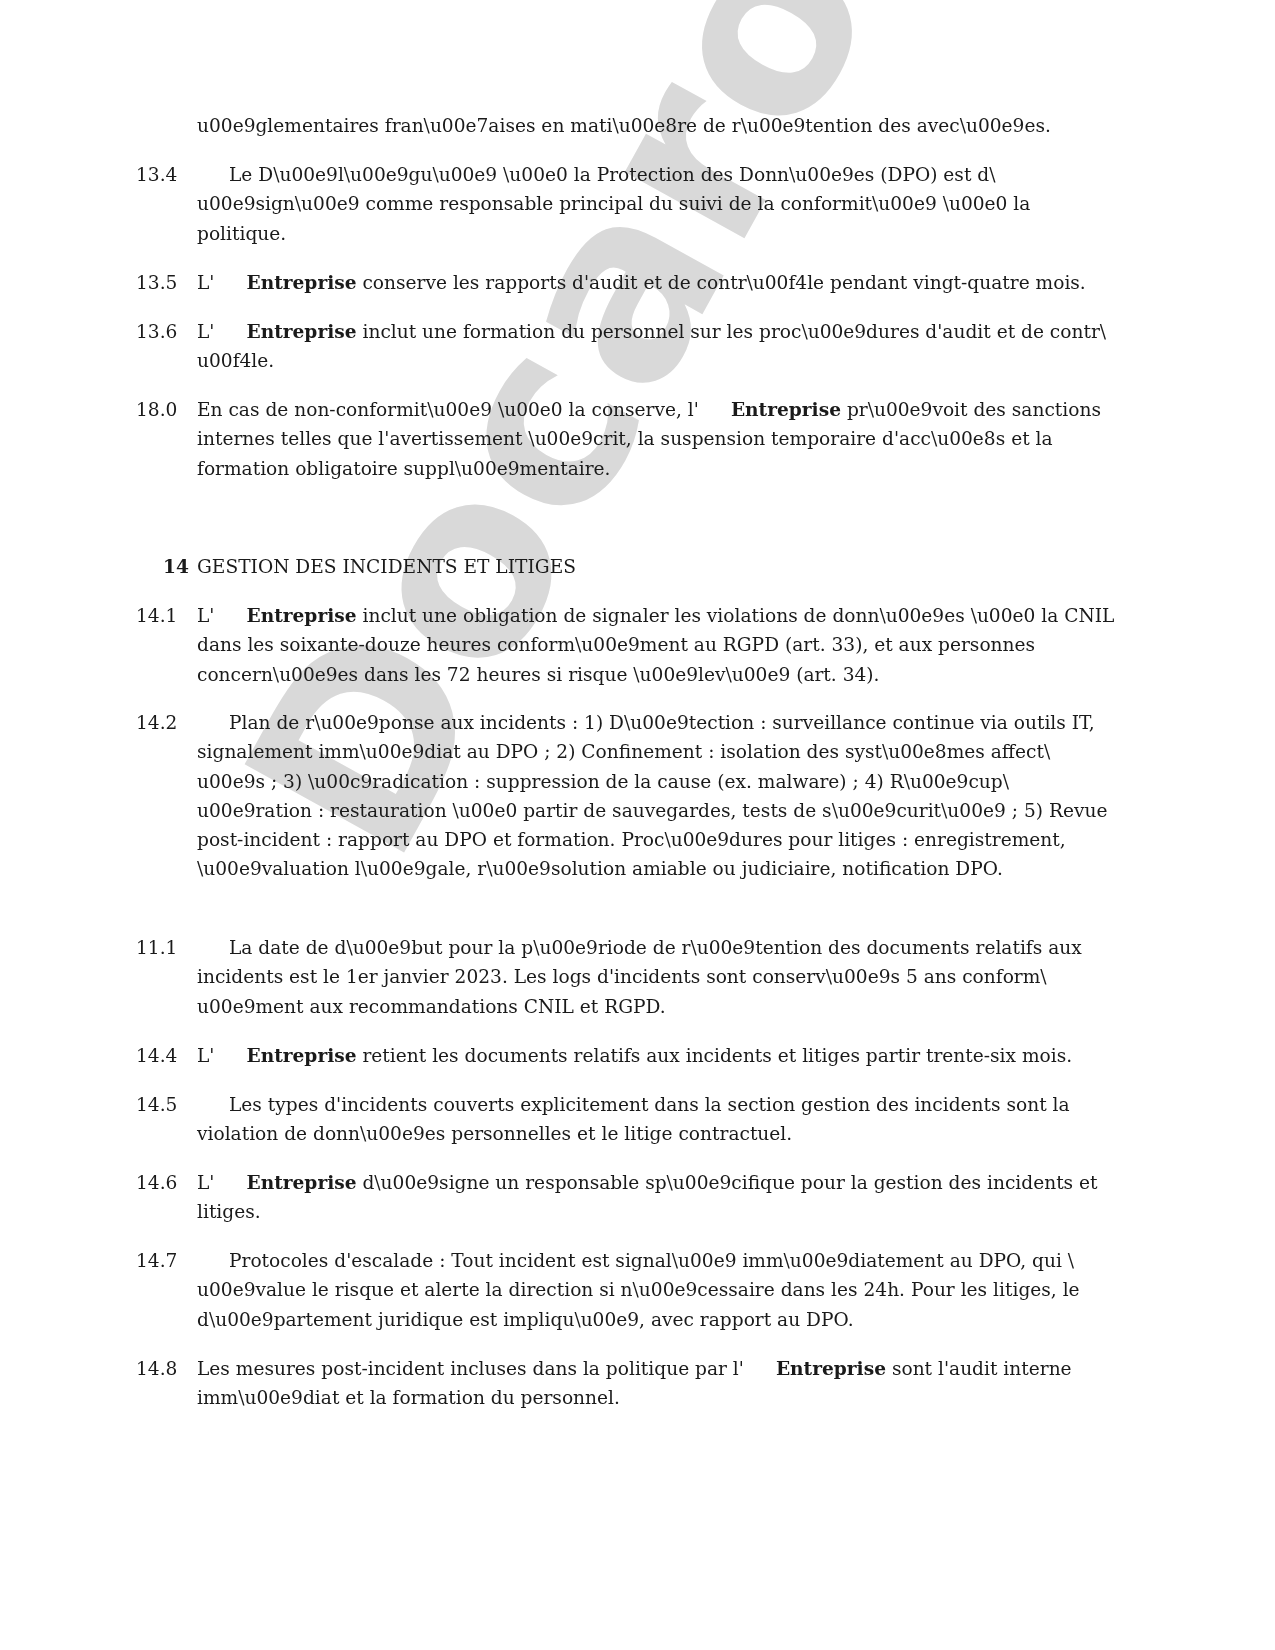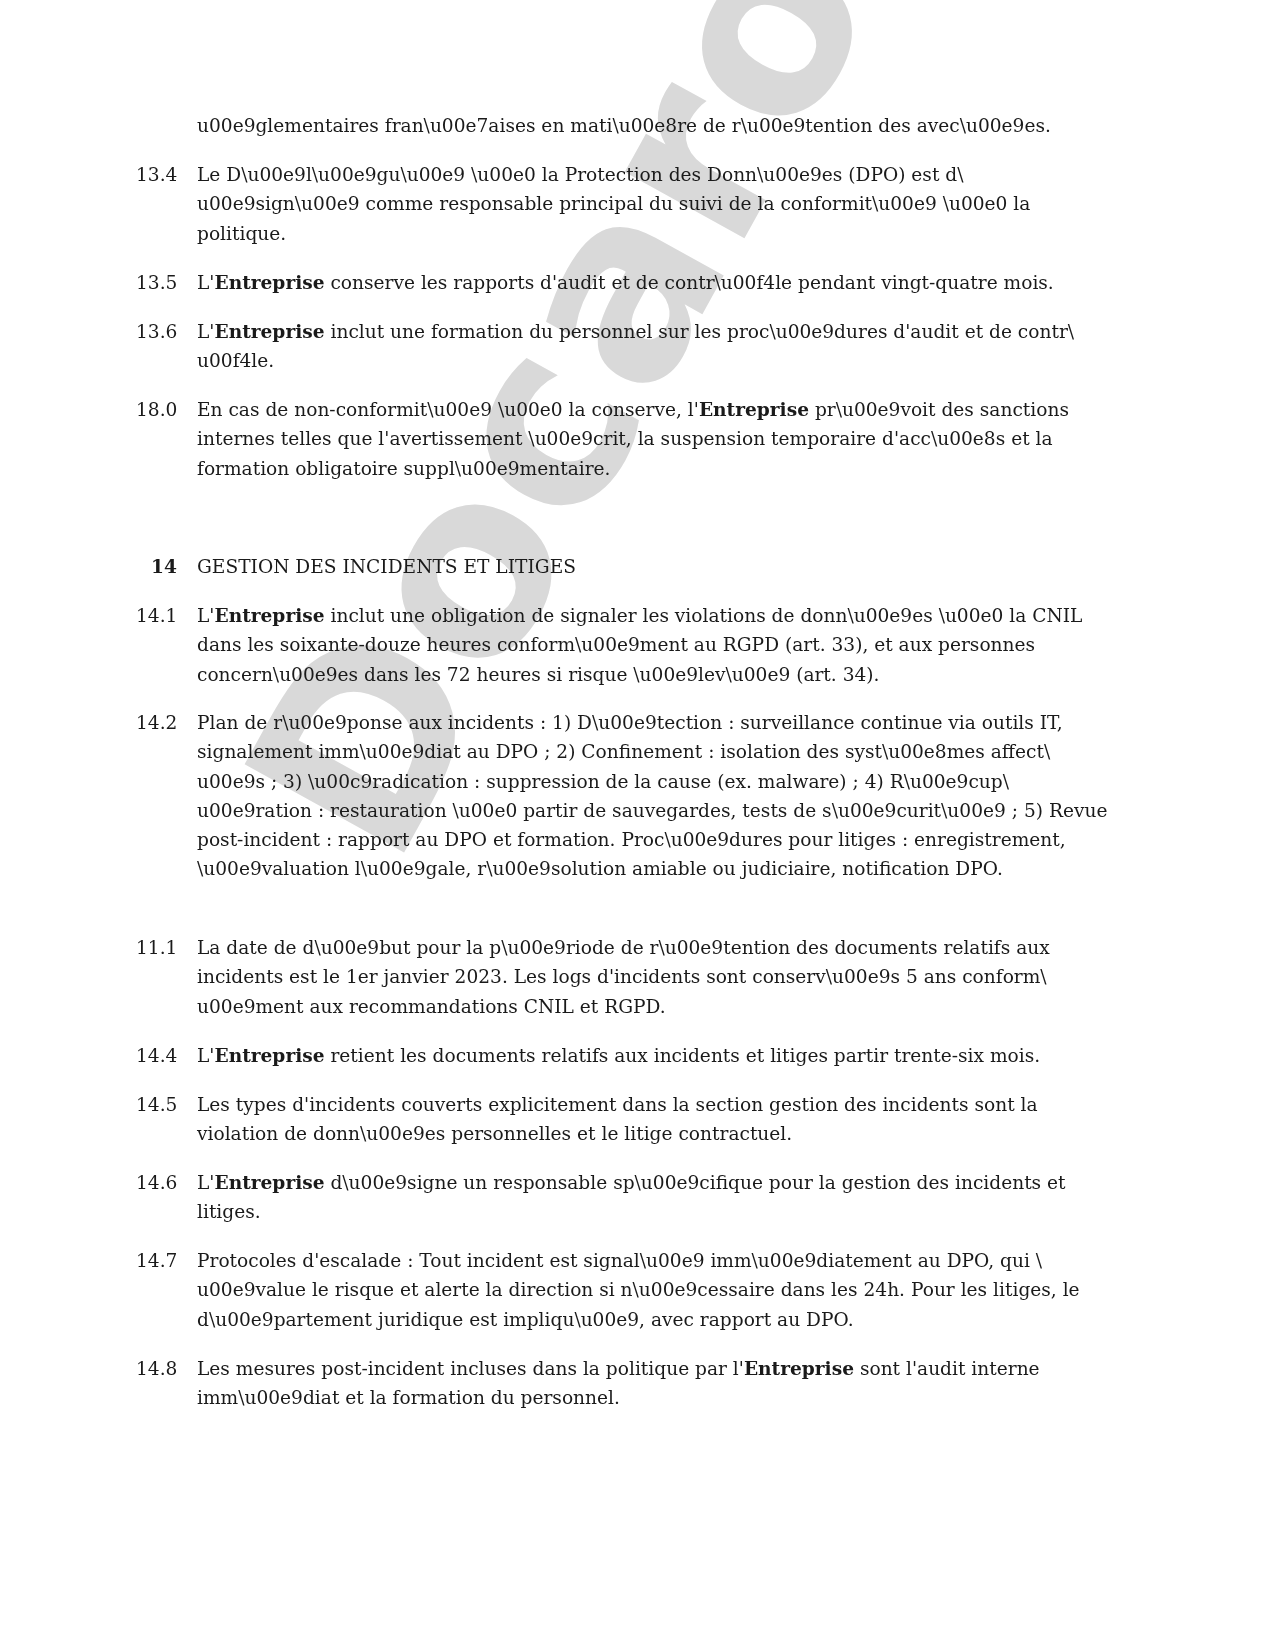--- a/index.html
+++ b/index.html
@@ -8,23 +8,23 @@
   .page { position: absolute; left: 0; top: 0; width: 1275px; height: 1650px; }
   .watermark { position: absolute; left: 190px; top: 760px; width: 1300px;
                transform-origin: 0 0; transform: rotate(-61deg);
                font-family: "DejaVu Sans", sans-serif; font-weight: bold;
                font-size: 250px; color: #d9d9d9; letter-spacing: 2px;
                white-space: nowrap; z-index: 0; pointer-events: none; }
   .content { position: absolute; left: 0; top: 0; width: 1275px; z-index: 1; }
   .para { position: absolute; left: 136px; width: 980px; font-size: 18.6px; line-height: 29.3px; }
   .num { position: absolute; left: 0; top: 0; width: 55px; }
   .txt { position: absolute; left: 61px; width: 920px; }
-  .heading .num { left: 15px; font-weight: bold; }
+  .heading .num { left: 27px; font-weight: bold; }
   .heading .txt { font-weight: normal; }
-  b { font-weight: bold; }
+  b { font-weight: bold; margin-left: 32px; }
 </style>
 </head>
 <body>
 
 <div class="page">
 
   <div class="watermark">Docaro.ai</div>
 
   <div class="content">
 

